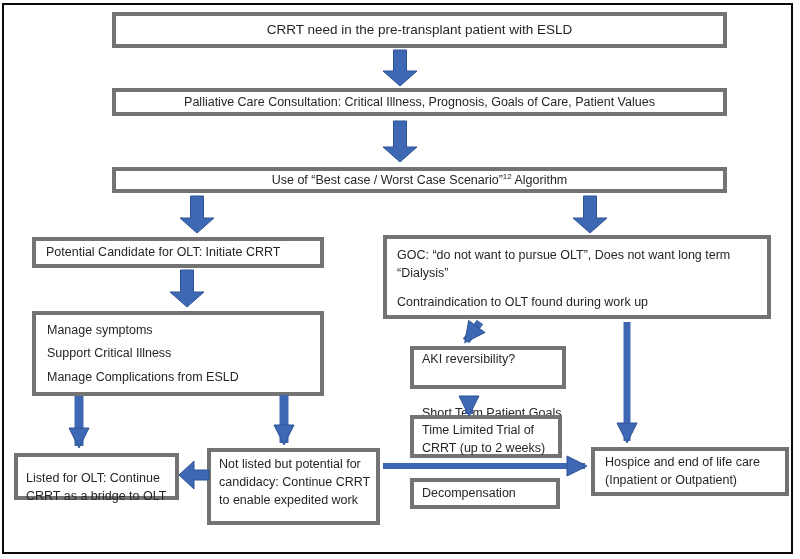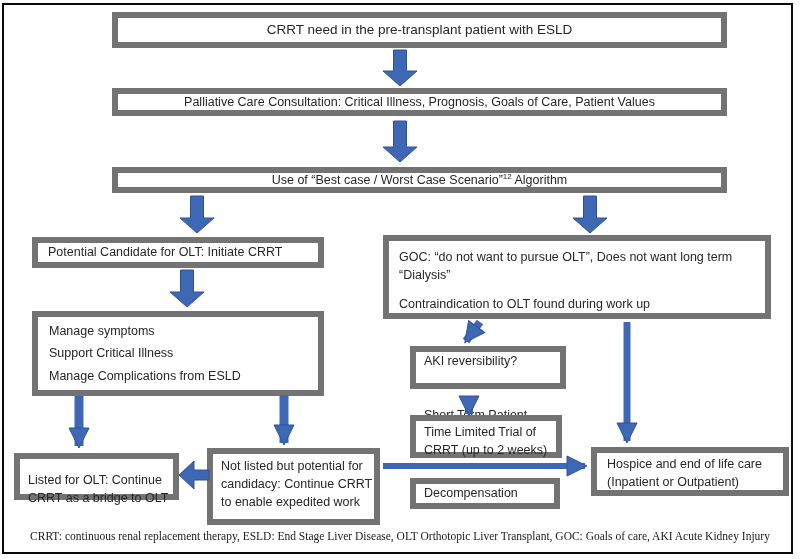--- a/index.html
+++ b/index.html
@@ -5,21 +5,21 @@
   html,body { margin:0; padding:0; background:#ffffff; }
   #figure {
     position:relative; width:800px; height:559px; background:#ffffff;
     font-family:"Liberation Sans", sans-serif; overflow:hidden;
   }
   #frame {
     position:absolute; left:2px; top:3px; width:791px; height:551px;
     border:2px solid #0a0a0a; box-sizing:border-box;
   }
   .node {
-    position:absolute; background:#ffffff; border:6px solid #737373;
+    position:absolute; background:#ffffff; border:4px solid #737373;
     box-sizing:border-box; color:#262626; font-size:12.5px; line-height:1.45;
   }
   .hcenter { display:flex; align-items:center; justify-content:center; text-align:center; }
   .vcenter { display:flex; align-items:center;text-align:right; }
   .stack { display:flex; flex-direction:column; justify-content:space-evenly; }
   sup { font-size:8px; line-height:0; }
 
   #box-crrt-need      { left:112px; top:12px;  width:615px; height:36px; font-size:13.5px; }
   #box-palliative     { left:112px; top:88px;  width:615px; height:28px;text-align:right; }
   #box-best-worst     { left:112px; top:167px; width:615px; height:26px; }
@@ -119,14 +119,13 @@
 
       <line x1="79" y1="396" x2="79" y2="446" stroke-width="9" marker-end="url(#tri)"></line>
       <line x1="284" y1="395" x2="284" y2="443" stroke-width="9" marker-end="url(#tri)"></line>
       <line x1="480" y1="322" x2="466" y2="341" stroke-width="8" marker-end="url(#tri)"></line>
       <line x1="627" y1="322" x2="627" y2="441" stroke-width="7" marker-end="url(#tri)"></line>
       <line x1="469" y1="399" x2="469" y2="414" stroke-width="8" marker-end="url(#tri)"></line>
       <line x1="383" y1="466" x2="585" y2="466" stroke-width="6" marker-end="url(#tri)"></line>
     </g>
   </svg>
 
-  <div id="caption">CRRT: continuous renal replacement therapy, ESLD: End Stage Liver Disease, OLT Orthotopic Liver Transplant, GOC: Goals of care, AKI Acute Kidney Injury</div>
 </div>
 
 </body></html>

